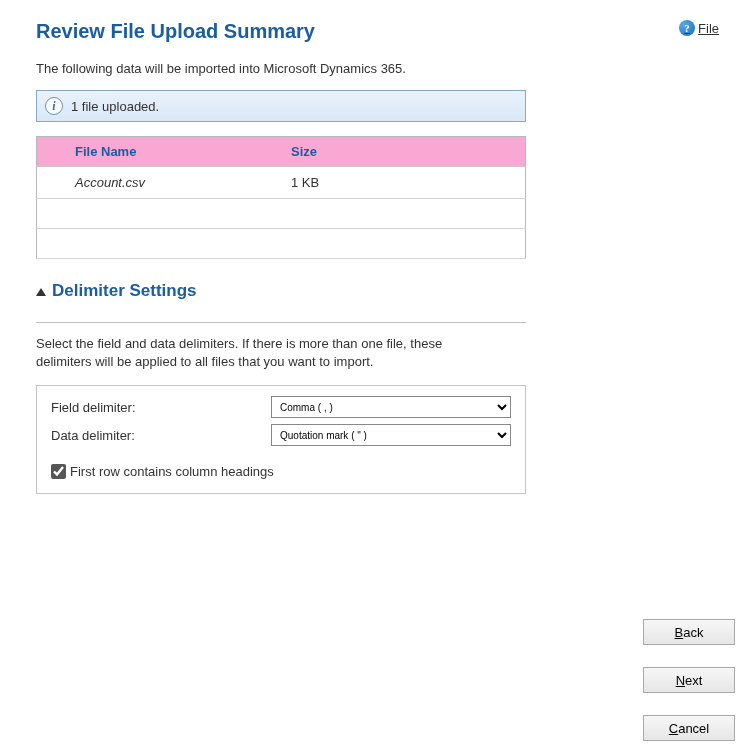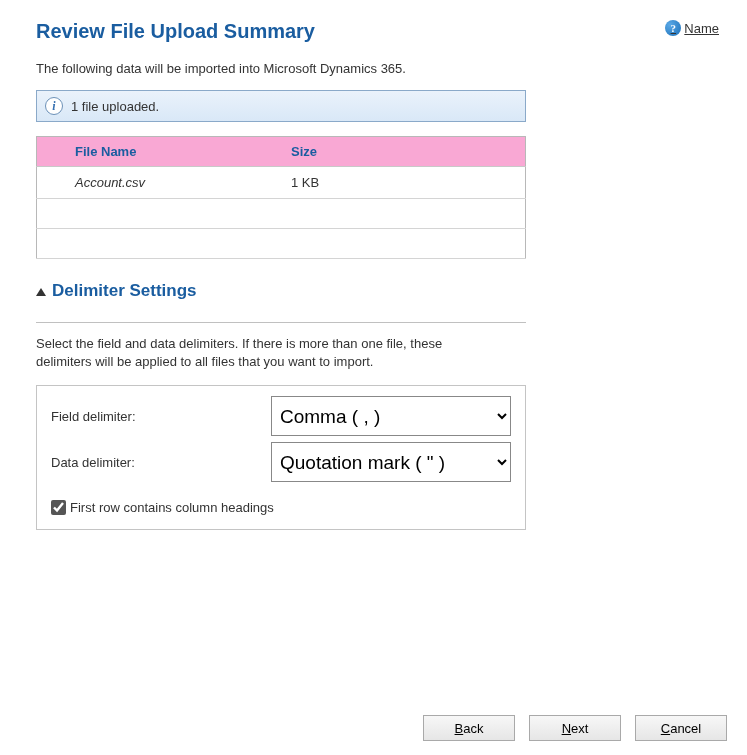--- a/index.html
+++ b/index.html
@@ -136,63 +136,64 @@
       display: flex;
       align-items: center;
       margin-bottom: 6px;
     }
     .form-label {
       width: 220px;
       font-size: 13px;
     }
     .form-select {
       flex: 1;
-      font-size: 19px;
+      font-size: 10px;
       padding: 2px 4px;
       border: 1px solid #888;
       background: #fff;
-      height: 40px;
+      height: 22px;
     }
     .checkbox-row {
       display: flex;
       align-items: center;
       gap: 4px;
       margin-top: 18px;
     }
     .checkbox {
       width: 15px;
       height: 15px;
       accent-color: #555;
     }
     .button-bar {
       position: absolute;
       bottom: 14px;
-      right: 20px;
-      display: flex;
-      gap: 14px;
+      right: 12px;
+      display: flex;
+      gap: 22px;
+      flex-direction: column;
     }
     .btn {
       min-width: 92px;
       height: 26px;
       background: linear-gradient(#f7f7f7, #e6e6e6);
       border: 1px solid #a9a9a9;
       font-size: 13px;
       cursor: pointer;
       padding: 0 12px;
     }
     .btn .ul { text-decoration: underline; }
   </style>
 </head>
 <body>
 
 <div class="header-row">
   <h1 class="page-title">Review File Upload Summary</h1>
   <a class="help-link">
     <span class="help-icon">?</span>
-    <span>Name</span>
+    <span>File</span>
   </a>
 </div>
 
 <p class="intro-text">The following data will be imported into Microsoft Dynamics 365.</p>
 
 <div class="upload-banner">
   <span class="info-icon">i</span>
   <span>1 file uploaded.</span>
 </div>
 

